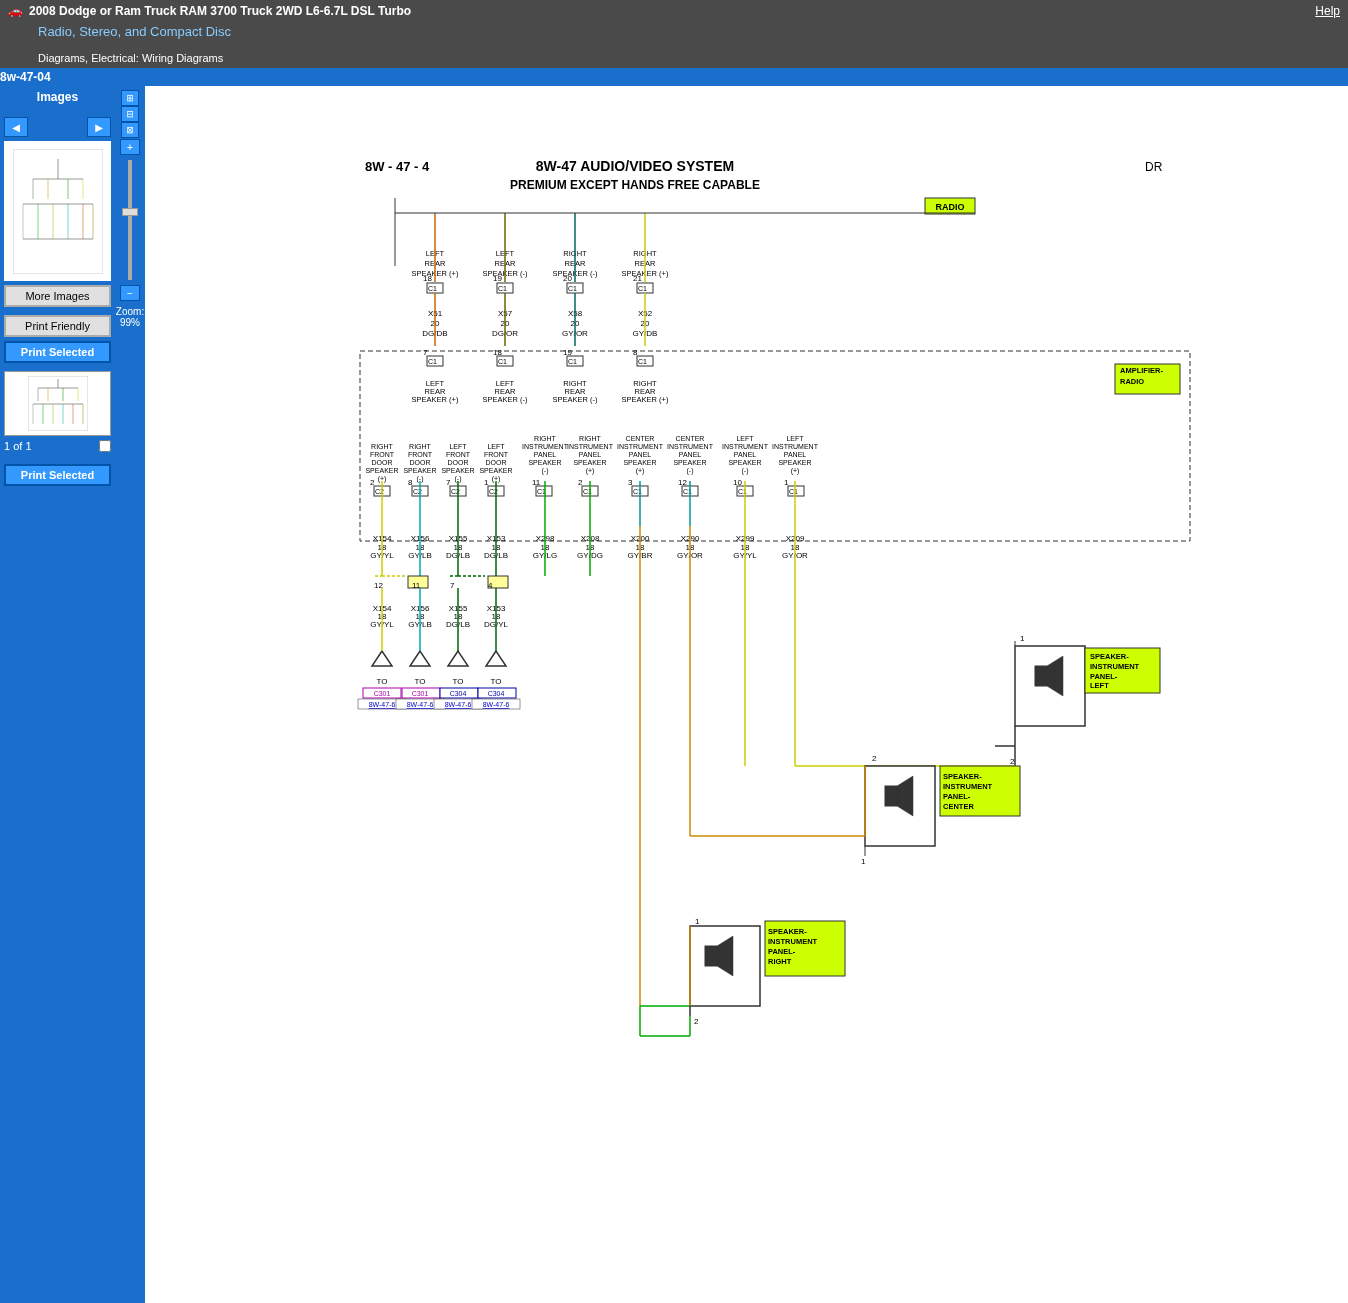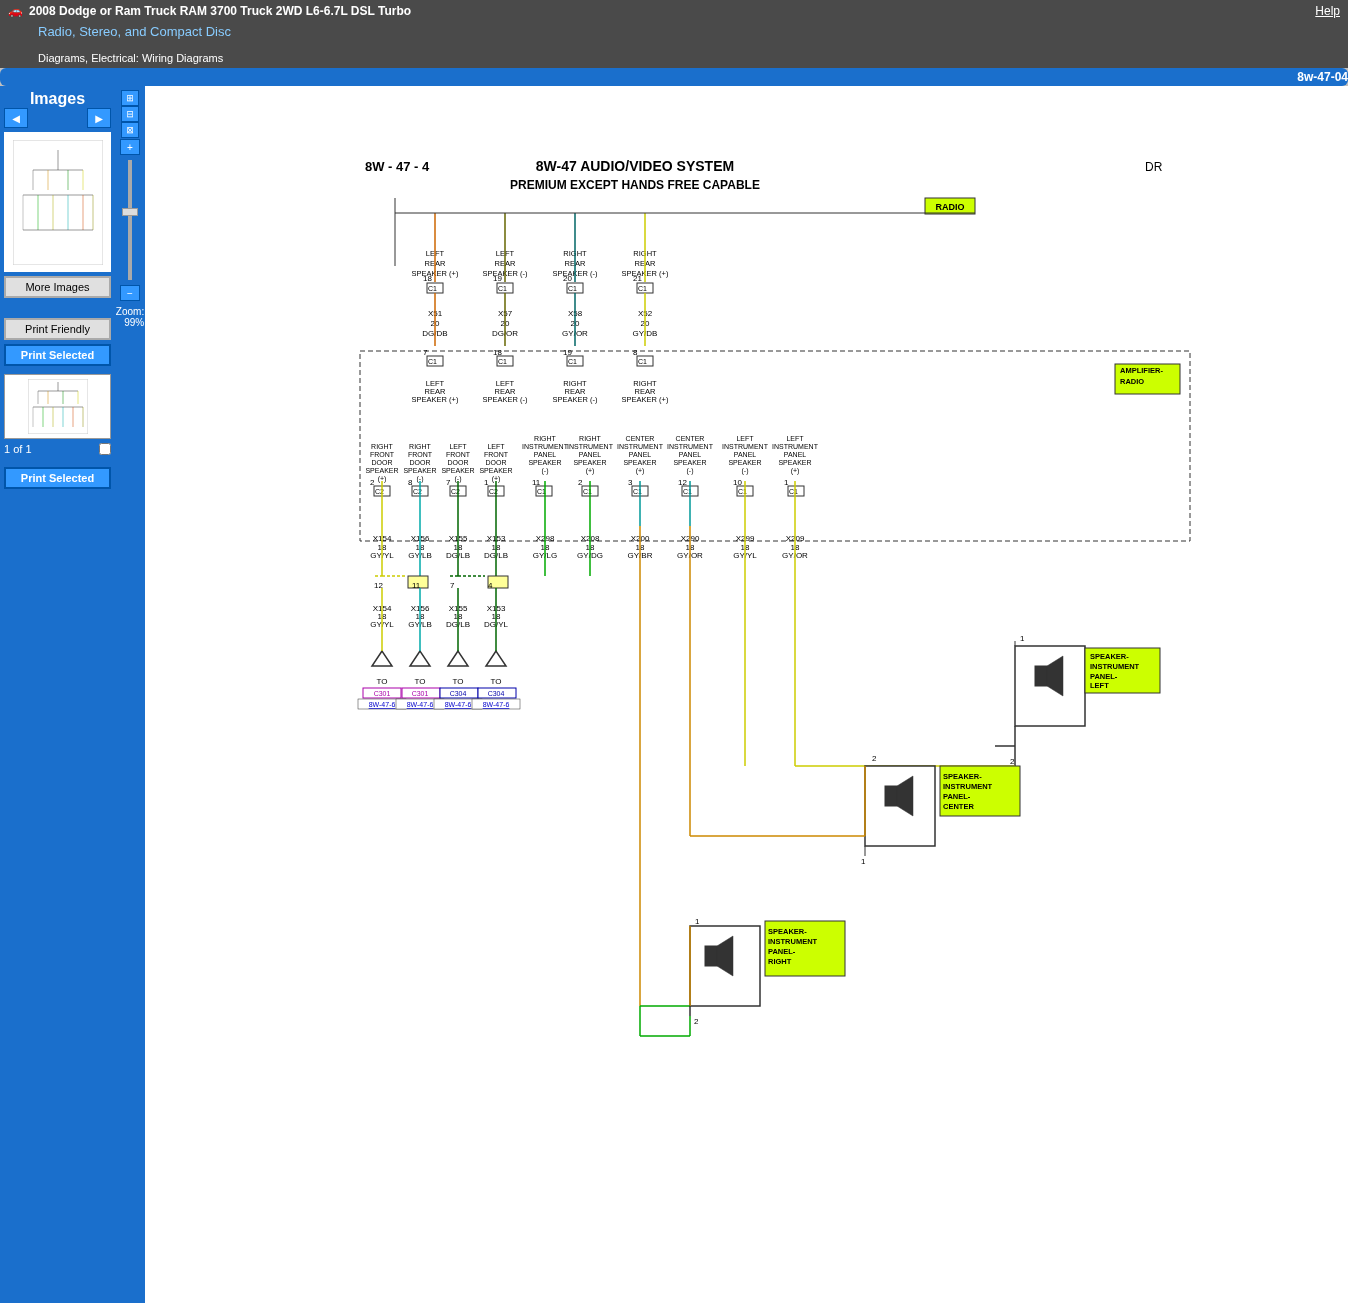--- a/index.html
+++ b/index.html
@@ -15,47 +15,46 @@
     }
     #header-left { display: flex; flex-direction: column; }
     .header-title-row { display: flex; align-items: center; font-size: 12px; font-weight: bold; color: white; }
     .header-sub { font-size: 13px; color: #88ccff; margin-top: 6px; padding-left: 30px; }
     .header-sub2 { font-size: 11px; color: white; margin-top: 13px; padding-left: 30px; }
     #help-link { color: white; text-decoration: underline; cursor: pointer; font-size: 12px; }
 
     #blue-bar {
       background: #1a6fcc;
       color: white;
-      text-align: right;
+      text-align: left;
       padding: 2px 0;
       font-size: 12px;
       font-weight: bold;
-      border-radius: 6px;
     }
 
     #main-layout {
       display: flex;
       height: calc(1303px - 58px);
     }
 
     #sidebar {
       width: 115px;
       background: #1a6fcc;
       display: flex;
       flex-direction: column;
       padding: 4px;
       flex-shrink: 0;
     }
 
     #images-label {
       color: white;
       font-weight: bold;
-      font-size: 16px;
+      font-size: 12px;
       text-align: center;
-      margin-bottom: 0;
+      margin-bottom: 13px;
     }
 
     #thumbnail-area {
       background: white;
       width: 100%;
       height: 140px;
       display: flex;
       align-items: center;
       justify-content: center;
       margin-bottom: 4px;
@@ -82,21 +81,21 @@
     }
 
     #more-images-btn {
       background: #e0e0e0;
       border: 2px solid #aaa;
       color: black;
       font-size: 11px;
       padding: 3px 6px;
       cursor: pointer;
       text-align: center;
-      margin-bottom: 20px;
+      margin-bottom: 8px;
       width: 100%;
     }
 
     #print-friendly-btn {
       background: #e0e0e0;
       border: 2px solid #aaa;
       color: black;
       font-size: 11px;
       padding: 3px 0;
       cursor: pointer;
@@ -190,21 +189,21 @@
       width: 16px;
       height: 8px;
       background: #ddd;
       border: 1px solid #999;
     }
 
     #zoom-label {
       color: white;
       font-size: 10px;
       margin-top: 4px;
-      text-align: right;
+      text-align: center;
     }
 
     #diagram-area {
       flex: 1;
       background: white;
       overflow: auto;
       position: relative;
     }
 
     #diagram-svg {

